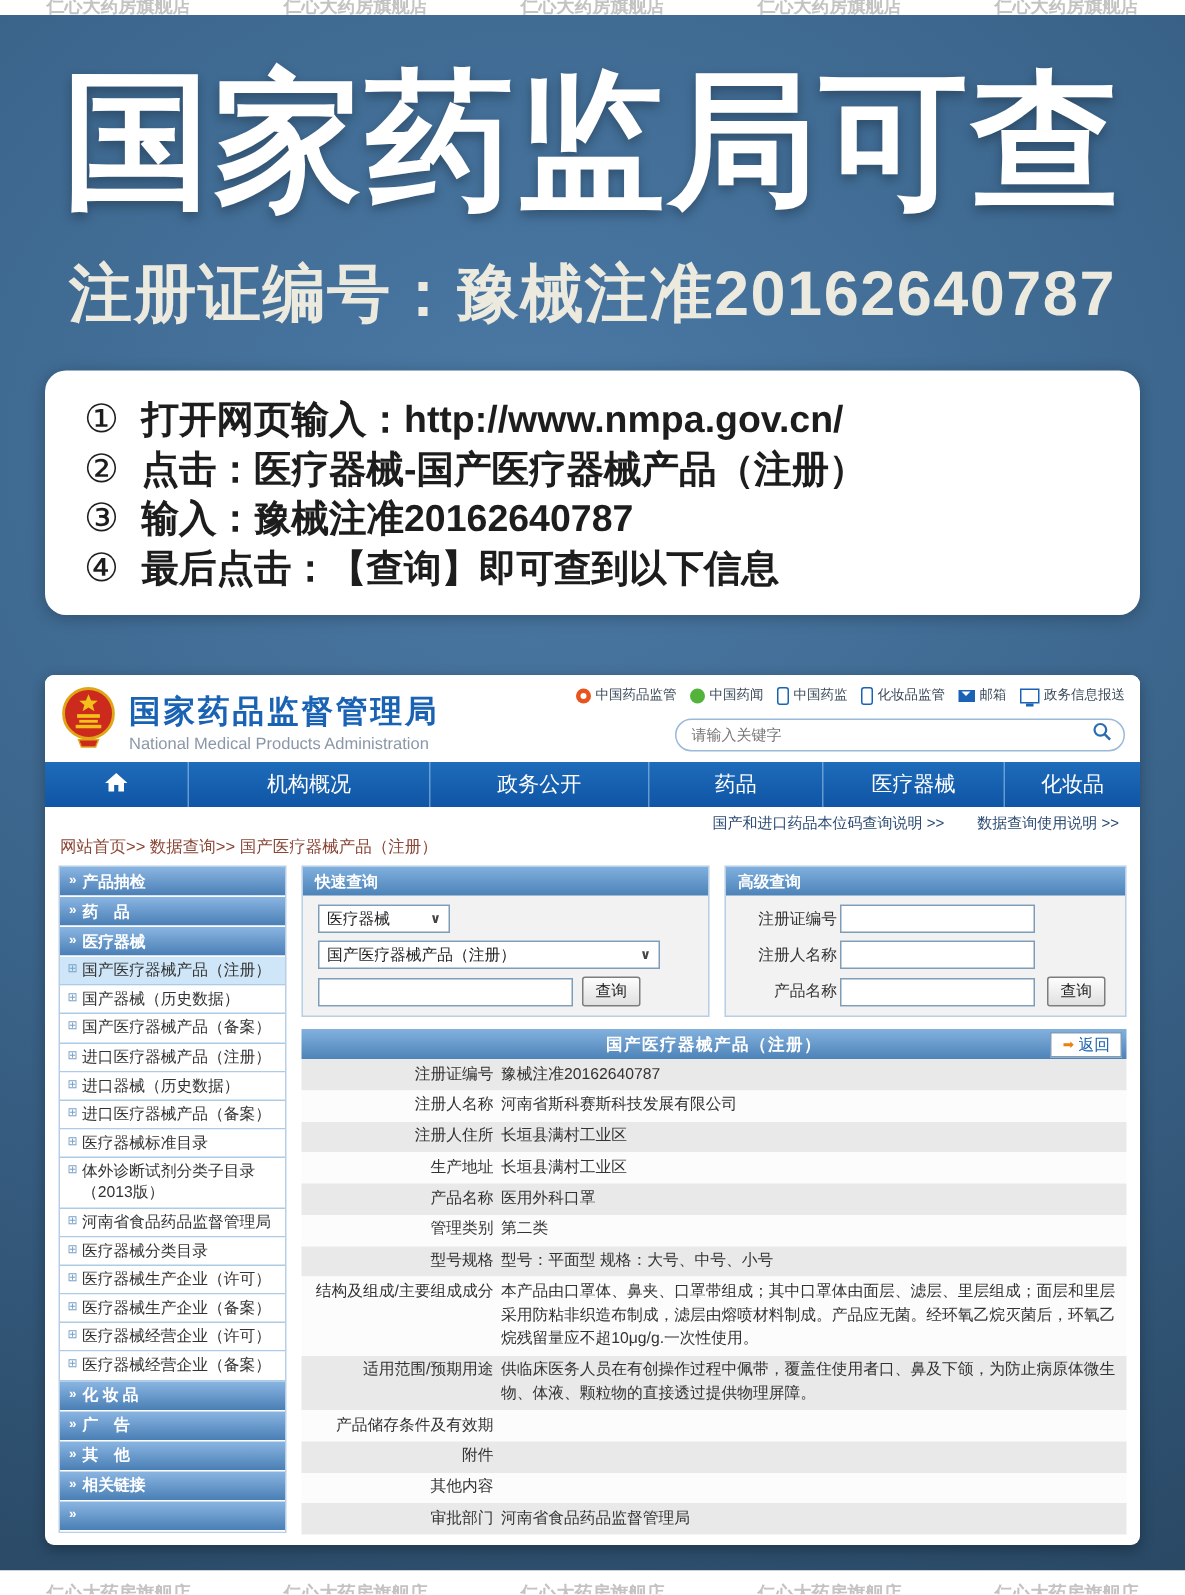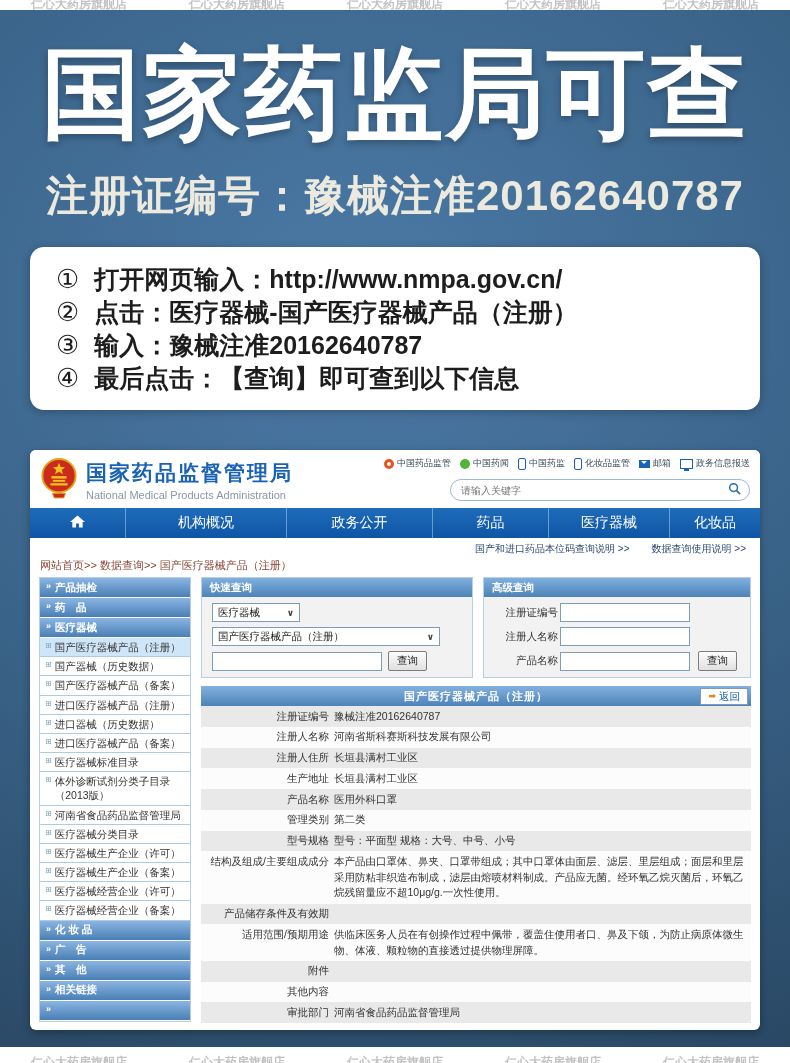--- a/index.html
+++ b/index.html
@@ -407,28 +407,28 @@
             </div>
             <div class="rrow">
               <div class="rlabel">型号规格</div>
               <div class="rvalue">型号：平面型 规格：大号、中号、小号</div>
             </div>
             <div class="rrow">
               <div class="rlabel">结构及组成/主要组成成分</div>
               <div class="rvalue">本产品由口罩体、鼻夹、口罩带组成；其中口罩体由面层、滤层、里层组成；面层和里层采用防粘非织造布制成，滤层由熔喷材料制成。产品应无菌。经环氧乙烷灭菌后，环氧乙烷残留量应不超10μg/g.一次性使用。</div>
             </div>
             <div class="rrow">
+              <div class="rlabel">适用范围/预期用途</div>
+              <div class="rvalue">供临床医务人员在有创操作过程中佩带，覆盖住使用者口、鼻及下颌，为防止病原体微生物、体液、颗粒物的直接透过提供物理屏障。</div>
+            </div>
+            <div class="rrow">
               <div class="rlabel">产品储存条件及有效期</div>
               <div class="rvalue"></div>
             </div>
             <div class="rrow">
-              <div class="rlabel">适用范围/预期用途</div>
-              <div class="rvalue">供临床医务人员在有创操作过程中佩带，覆盖住使用者口、鼻及下颌，为防止病原体微生物、体液、颗粒物的直接透过提供物理屏障。</div>
-            </div>
-            <div class="rrow">
               <div class="rlabel">附件</div>
               <div class="rvalue"></div>
             </div>
             <div class="rrow">
               <div class="rlabel">其他内容</div>
               <div class="rvalue"></div>
             </div>
             <div class="rrow">
               <div class="rlabel">审批部门</div>
               <div class="rvalue">河南省食品药品监督管理局</div>

